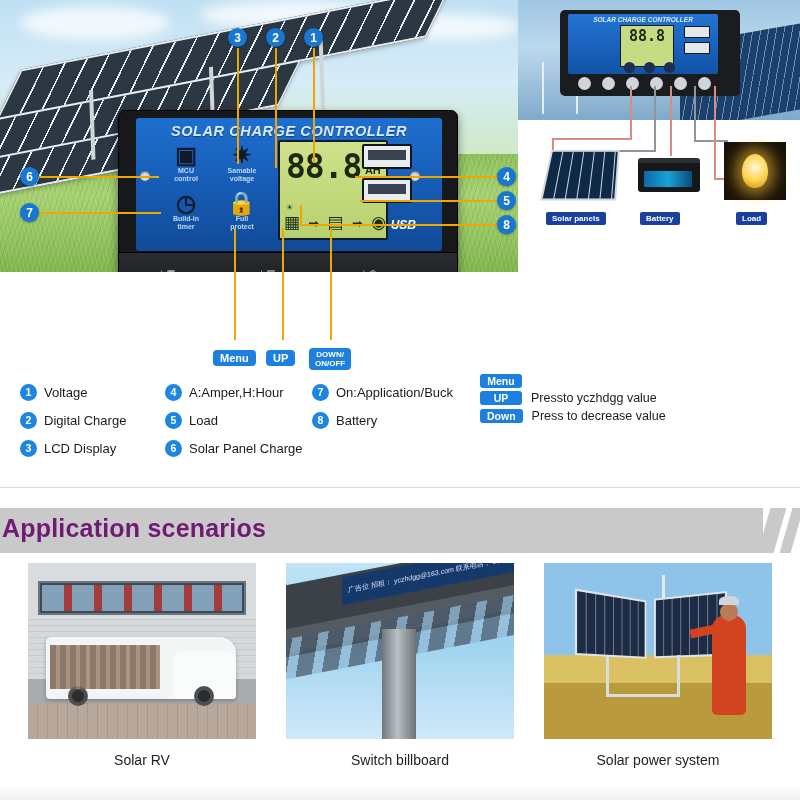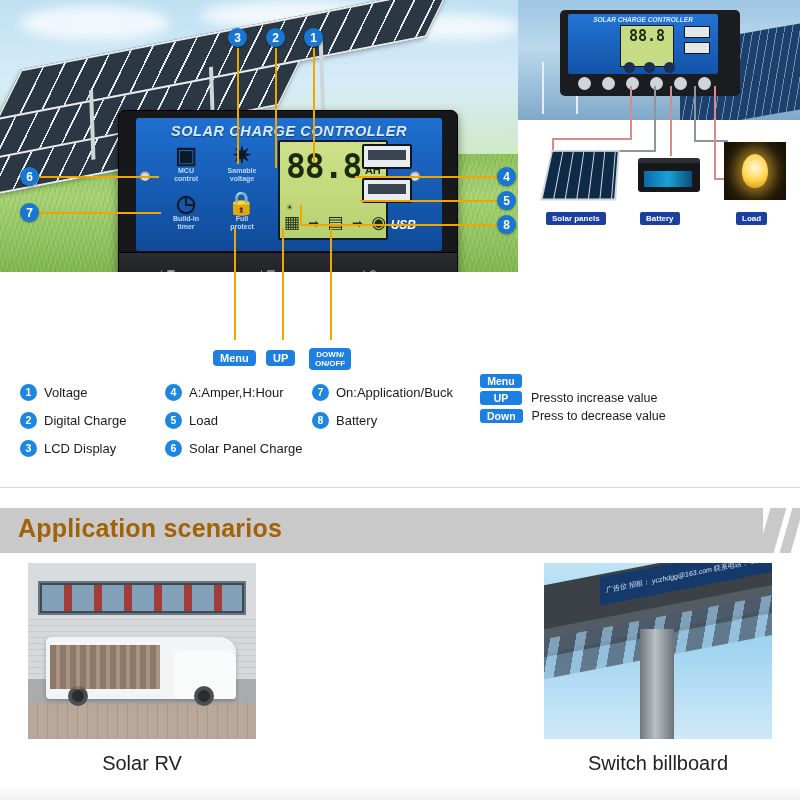--- a/index.html
+++ b/index.html
@@ -174,26 +174,26 @@
   .keytxt { font-size:12.5px; color:#1b1b1b; line-height:15px; }
 
   
   .divider { position:absolute; left:0; top:487px; width:800px; height:1px; background:#d9d9d9; }
 
   
   .apps { position:absolute; left:0; top:488px; width:800px; height:312px; background:#fff; }
   .apps-band { position:absolute; left:0; top:20px; width:763px; height:45px; background:#c9c9c9; }
   .apps-slash1 { position:absolute; left:764px; top:20px; width:16px; height:45px; background:#c9c9c9; transform:skewX(-16deg); }
   .apps-slash2 { position:absolute; left:786px; top:20px; width:11px; height:45px; background:#c9c9c9; transform:skewX(-16deg); }
-  .apps-title { position:absolute; left:18px; top:26px; font-size:25px; font-weight:bold; color:#a16207; letter-spacing:.2px; }
+  .apps-title { position:absolute; left:2px; top:26px; font-size:25px; font-weight:bold; color:#701a75; letter-spacing:.2px; }
 
   .cards { position:absolute; left:0; top:75px; width:800px; height:220px; display:flex; justify-content:space-between; padding:0 28px; }
   .card { width:228px; }
   .thumb { width:228px; height:176px; overflow:hidden; position:relative; background:#eee; }
-  .cap { text-align:center; font-size:20px; color:#222; margin-top:13px; }
+  .cap { text-align:center; font-size:14px; color:#222; margin-top:13px; }
 
   
   .rv-bg { position:absolute; inset:0; background:linear-gradient(#d9dcdf 0 36%, #c2c5c8 36% 62%, #a9acaf 62% 100%); }
   .rv-windows { position:absolute; left:10px; top:18px; width:208px; height:34px; background:#3b4a57;
      border:2px solid #6d757c; }
   .rv-windows:after{ content:""; position:absolute; inset:2px;
      background: repeating-linear-gradient(90deg,#8fb0c9 0 22px,#b53a35 22px 30px); opacity:.85; }
   .rv-wall { position:absolute; left:0; top:56px; width:228px; height:60px; background:repeating-linear-gradient(0deg,#d6d9dc 0 5px,#c8cbce 5px 6px); }
   .rv-body { position:absolute; left:18px; top:74px; width:190px; height:62px; background:#f3f4f5; border-radius:5px 16px 4px 4px; box-shadow:0 2px 4px rgba(0,0,0,.25); }
   .rv-body:after{ content:""; position:absolute; left:4px; top:8px; width:110px; height:44px; background:repeating-linear-gradient(90deg,#7b6150 0 6px,#9b8170 6px 10px); opacity:.85; }
@@ -464,21 +464,21 @@
           <span>Battery</span>
         </div>
       </div>
 
       <div class="lcol lcolD">
         <div class="keyrow">
           <span class="keytag">Menu</span>
         </div>
         <div class="keyrow">
           <span class="keytag">UP</span>
-          <span class="keytxt">Pressto increase value</span>
+          <span class="keytxt">Pressto yczhdgg value</span>
         </div>
         <div class="keyrow">
           <span class="keytag">Down</span>
           <span class="keytxt">Press to decrease value</span>
         </div>
       </div>
     </div>
   </div>
 
   <div class="divider"></div>
@@ -513,17 +513,31 @@
           <div class="bb-ad">
             <span>广告位  招租：  yczhdgg@163.com  联系电话： 0351-2865</span>
           </div>
           <div class="bb-deck"></div>
           <div class="bb-slats"></div>
           <div class="bb-pole"></div>
         </div>
         <div class="cap">Switch billboard</div>
       </div>
 
+      <div class="card">
+        <div class="thumb">
+          <div class="sp-bg"></div>
+          <div class="sp-mast"></div>
+          <div class="sp-panel sp-p1"></div>
+          <div class="sp-panel sp-p2"></div>
+          <div class="sp-stand"></div>
+          <div class="sp-arm"></div>
+          <div class="sp-person"></div>
+          <div class="sp-head"></div>
+          <div class="sp-hat"></div>
+        </div>
+        <div class="cap">Solar power system</div>
+      </div>
 
     </div>
     <div class="bottom-fade"></div>
   </div>
 </div>
 
 </body></html>

